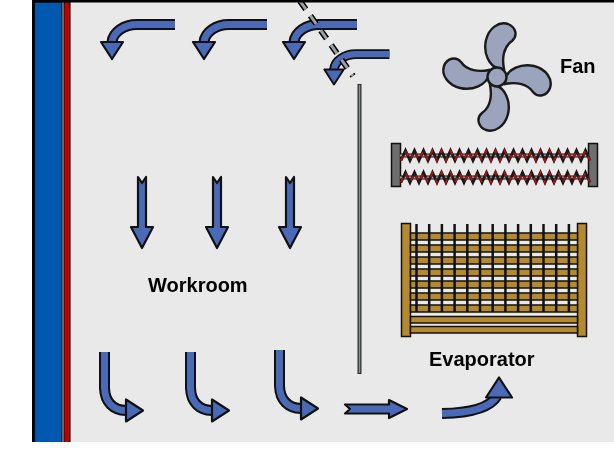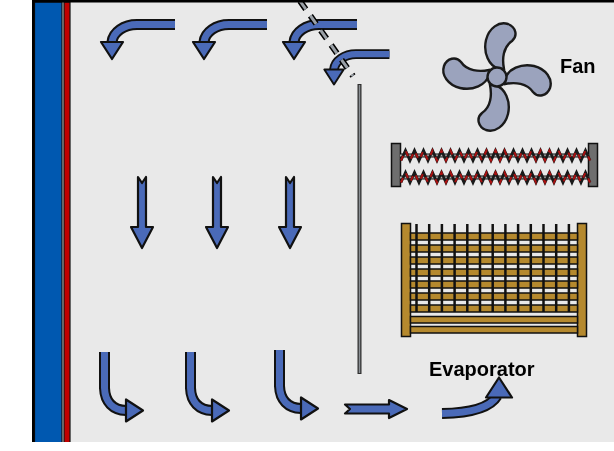--- a/index.html
+++ b/index.html
@@ -15,21 +15,21 @@
   .diagram-label {
     position:absolute;
     font-weight:bold;
     font-size:20px;
     color:#000;
     white-space:nowrap;
     z-index:2;
   }
   .label-fan        { left:528px; top:55px; }
   .label-heater     { left:391px; top:188px; }
-  .label-evaporator { left:397px; top:358px; }
+  .label-evaporator { left:397px; top:348px; }
   .label-workroom   { left:116px; top:274px; }
 
   .arrow-fill   { fill:var(--arrow-blue,#4a6ab8); stroke:var(--arrow-outline,#111); stroke-width:2.2; stroke-linejoin:round; }
   .arrow-outer  { stroke:var(--arrow-outline,#111); stroke-width:11; fill:none; stroke-linecap:butt; }
   .arrow-inner  { stroke:var(--arrow-blue,#4a6ab8); stroke-width:7; fill:none; stroke-linecap:butt; }
   .metal        { fill:var(--metal-gray,#6e6e6e); stroke:#111; stroke-width:1.5; }
   .brown        { fill:var(--evaporator-brown,#b5892e); stroke:#111; stroke-width:1.5; }
   .tube         { stroke:#111; stroke-width:2.5; }
   .rod-outer    { stroke:#111; stroke-width:4; }
   .rod-inner    { stroke:#b0b0b0; stroke-width:1.8; }
@@ -152,14 +152,15 @@
           <line x1="524.2" y1="224" x2="524.2" y2="312" class="tube"></line>
           <line x1="536.9" y1="224" x2="536.9" y2="312" class="tube"></line>
         </g>
     </g>
 
     <rect x="1.25" y="1.25" width="611.5" height="448.5" fill="none" stroke="#000" stroke-width="2.5"></rect>
   </svg>
 
   <div class="diagram-label label-fan">Fan</div>
   <div class="diagram-label label-evaporator">Evaporator</div>
+  <div class="diagram-label label-workroom">Workroom</div>
 
 </div>
 
 </body></html>

